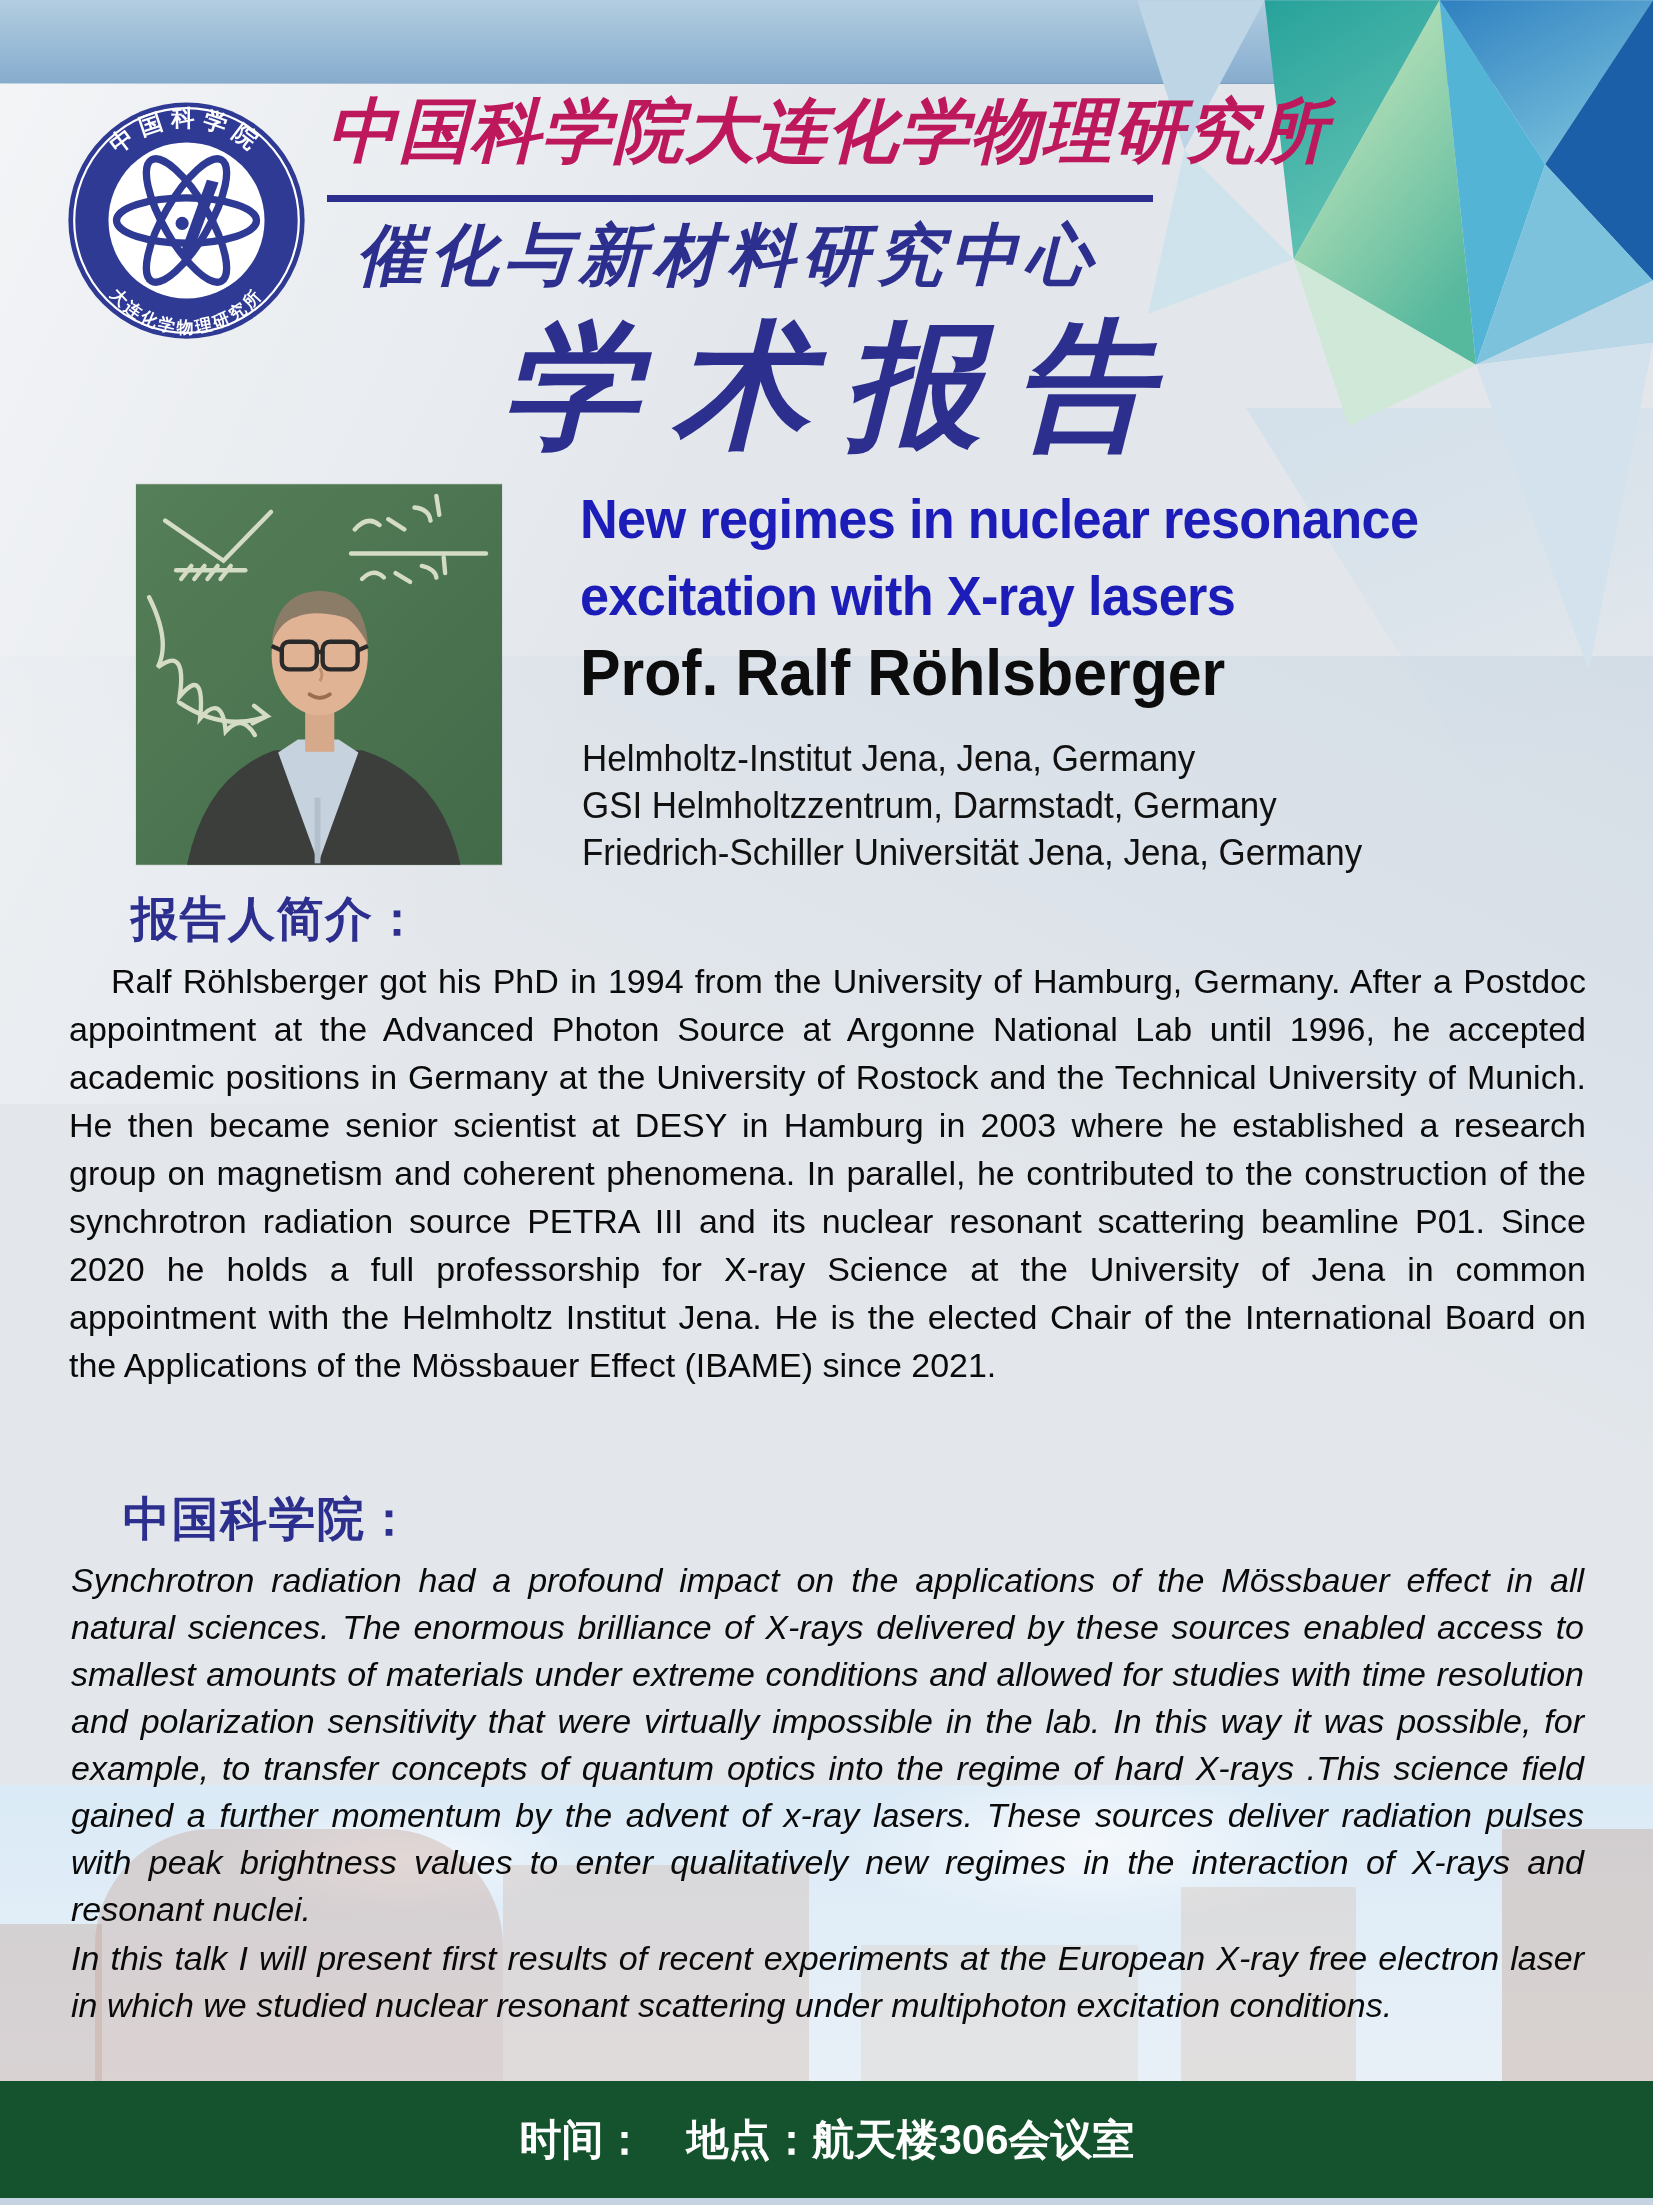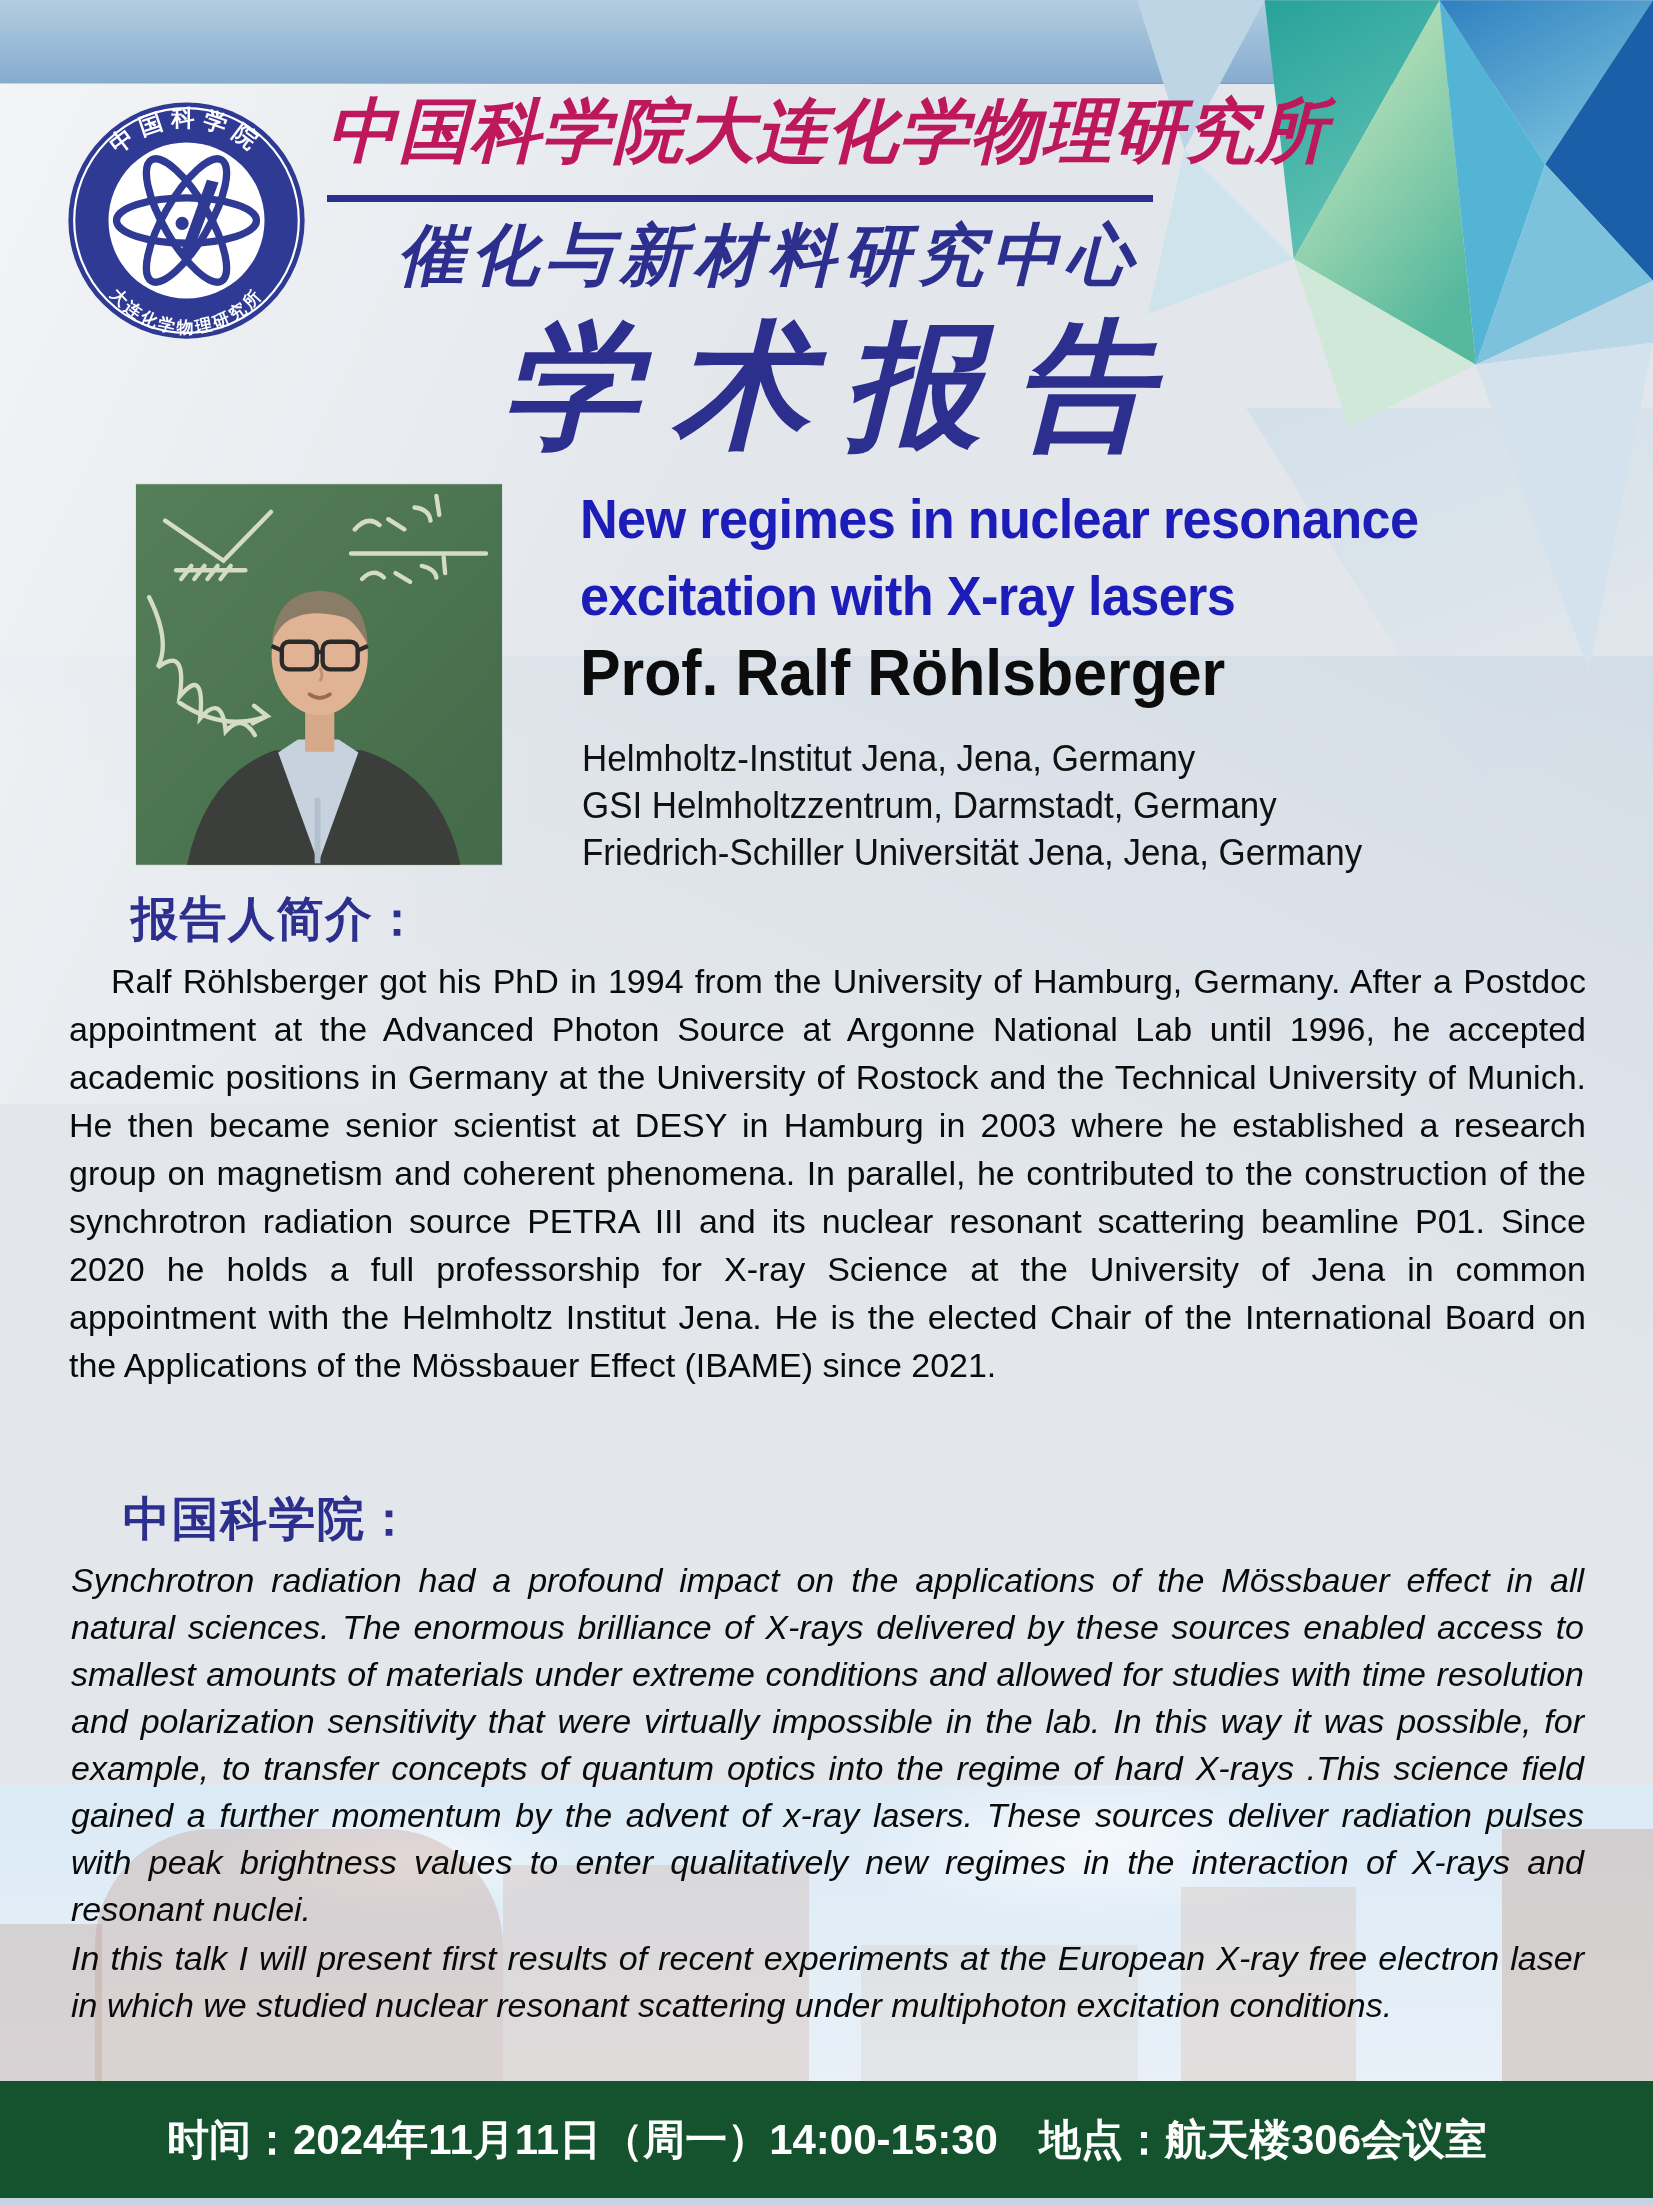--- a/index.html
+++ b/index.html
@@ -26,21 +26,21 @@
   
   .logo{position:absolute;left:64px;top:98px;width:245px;height:245px;}
 
   
   .org-line1{position:absolute;left:327px;top:85px;width:948px;
     font-family:"DejaVu Serif", serif;font-style:italic;font-weight:700;
     font-size:70px;letter-spacing:1.5px;color:#be185d;white-space:nowrap;}
   .org-underline{position:absolute;left:327px;top:195px;width:826px;height:6.6px;background:#2d2f8f;}
   .org-line2{position:absolute;left:356px;top:210px;
     font-family:"DejaVu Serif", serif;font-style:italic;font-weight:700;
-    font-size:67px;letter-spacing:7.3px;color:#2d2f8f;white-space:nowrap;margin-left:41px;}
+    font-size:67px;letter-spacing:7.3px;color:#2d2f8f;white-space:nowrap;}
 
   .banner-title{position:absolute;left:0;top:295px;width:1654px;text-align:center;
     font-family:"DejaVu Serif", serif;font-style:italic;font-weight:700;
     font-size:137px;letter-spacing:34px;padding-left:34px;box-sizing:border-box;
     color:#2d2f8f;}
 
   
   .photo{position:absolute;left:136px;top:484px;width:366px;height:381px;box-shadow:0 0 0 0.7px rgba(0,0,0,0.08);}
 
   
@@ -215,21 +215,20 @@
     <div class="bldg" style="left:0px;top:139px;width:102px;height:158px;background:rgba(150,95,70,0.38);"></div>
     <div class="bldg" style="left:1181px;top:102px;width:175px;height:194px;background:rgba(186,132,96,0.30);"></div>
     <div class="bldg" style="left:1502px;top:44px;width:152px;height:252px;background:rgba(160,104,76,0.42);"></div>
     <div class="bldg" style="left:861px;top:160px;width:277px;height:136px;background:rgba(190,150,110,0.25);"></div>
     <div class="wash"></div>
   </div>
 
   <div class="footer">
     <div class="f-line">
       <span>时间：</span>
-        <span>2024年11月11日（周一）14:00-15:30</span>
         <span class="gap-lg"></span>
         <span>地点：</span>
         <span>航天楼306会议室</span>
     </div>
   </div>
   <div class="bottom-strip"></div>
 
 </div>
 
 

